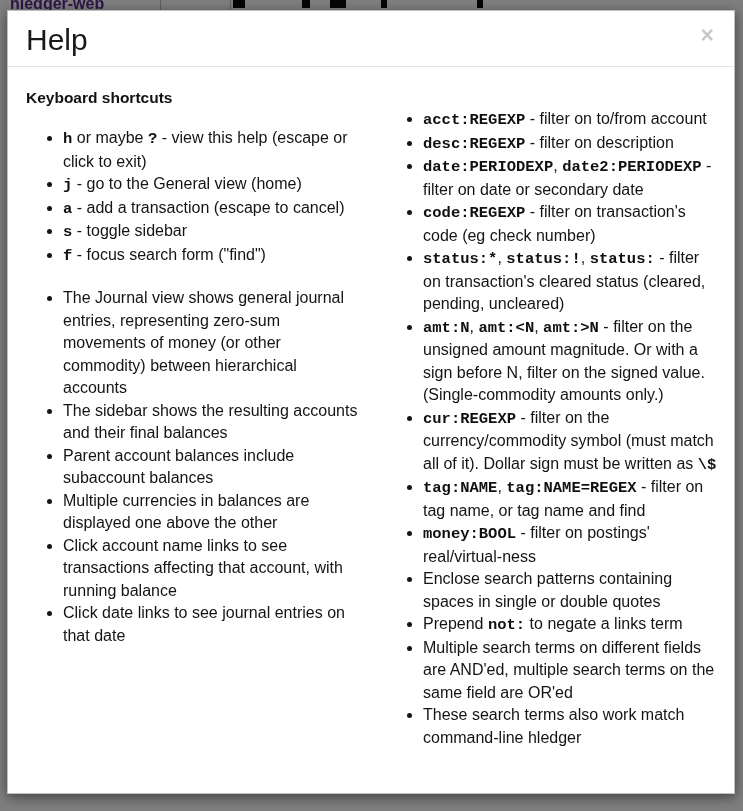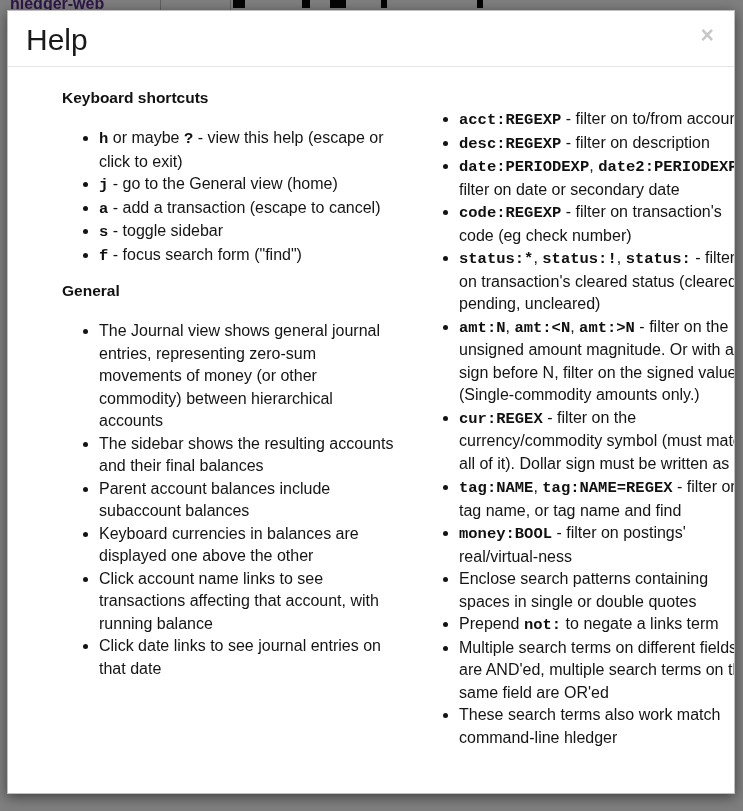--- a/index.html
+++ b/index.html
@@ -57,21 +57,21 @@
     border: 0; background: transparent; padding: 2px 6px;
     font-family: "Liberation Sans", sans-serif;
     font-size: 23px; font-weight: bold; line-height: 20px;
     color: #000; opacity: 0.22; cursor: pointer;
   }
   .modal-body {
     display: flex;
     padding: 21px 0 28px 0;
   }
   .help-col { flex: 0 0 auto; }
-  .col-left  { width: 364px; padding: 0 8px 0 18px; margin-left: 36px; }
+  .col-left  { width: 364px; padding: 0 8px 0 18px; }
   .col-right { width: 364px; padding: 0 16px 0 14px; }
 
   .section-heading {
     margin: 14px 0 0 0;
     font-size: 15.5px; line-height: 19px; font-weight: bold;
     color: #111;
   }
   .help-col .section-heading:first-child { margin-top: 0; }
   .help-list {
     margin: 20px 0 11px 0;
@@ -114,39 +114,38 @@
   <div class="modal-body">
     <div class="help-col col-left">
         <h2 class="section-heading">Keyboard shortcuts</h2>
         <ul class="help-list">
           <li><code>h</code><span> or maybe </span><code>?</code><span> - view this help (escape or click to exit)</span></li>
           <li><code>j</code><span> - go to the General view (home)</span></li>
           <li><code>a</code><span> - add a transaction (escape to cancel)</span></li>
           <li><code>s</code><span> - toggle sidebar</span></li>
           <li><code>f</code><span> - focus search form ("find")</span></li>
         </ul>
-        <h2 class="section-heading">General</h2>
         <ul class="help-list">
           <li><span>The Journal view shows general journal entries, representing zero-sum movements of money (or other commodity) between hierarchical accounts</span></li>
           <li><span>The sidebar shows the resulting accounts and their final balances</span></li>
           <li><span>Parent account balances include subaccount balances</span></li>
-          <li><span>Keyboard currencies in balances are displayed one above the other</span></li>
+          <li><span>Multiple currencies in balances are displayed one above the other</span></li>
           <li><span>Click account name links to see transactions affecting that account, with running balance</span></li>
           <li><span>Click date links to see journal entries on that date</span></li>
         </ul>
       </div>
     <div class="help-col col-right">
         <ul class="help-list">
           <li><code>acct:REGEXP</code><span> - filter on to/from account</span></li>
           <li><code>desc:REGEXP</code><span> - filter on description</span></li>
           <li><code>date:PERIODEXP</code><span>, </span><code>date2:PERIODEXP</code><span> - filter on date or secondary date</span></li>
           <li><code>code:REGEXP</code><span> - filter on transaction's code (eg check number)</span></li>
           <li><code>status:*</code><span>, </span><code>status:!</code><span>, </span><code>status:</code><span> - filter on transaction's cleared status (cleared, pending, uncleared)</span></li>
           <li><code>amt:N</code><span>, </span><code>amt:&lt;N</code><span>, </span><code>amt:&gt;N</code><span> - filter on the unsigned amount magnitude. Or with a sign before N, filter on the signed value. (Single-commodity amounts only.)</span></li>
-          <li><code>cur:REGEX</code><span> - filter on the currency/commodity symbol (must match all of it). Dollar sign must be written as </span><code>\$</code></li>
+          <li><code>cur:REGEXP</code><span> - filter on the currency/commodity symbol (must match all of it). Dollar sign must be written as </span><code>\$</code></li>
           <li><code>tag:NAME</code><span>, </span><code>tag:NAME=REGEX</code><span> - filter on tag name, or tag name and find</span></li>
           <li><code>money:BOOL</code><span> - filter on postings' real/virtual-ness</span></li>
           <li><span>Enclose search patterns containing spaces in single or double quotes</span></li>
           <li><span>Prepend </span><code>not:</code><span> to negate a links term</span></li>
           <li><span>Multiple search terms on different fields are AND'ed, multiple search terms on the same field are OR'ed</span></li>
           <li><span>These search terms also work match command-line hledger</span></li>
         </ul>
       </div>
   </div>
 </div>

